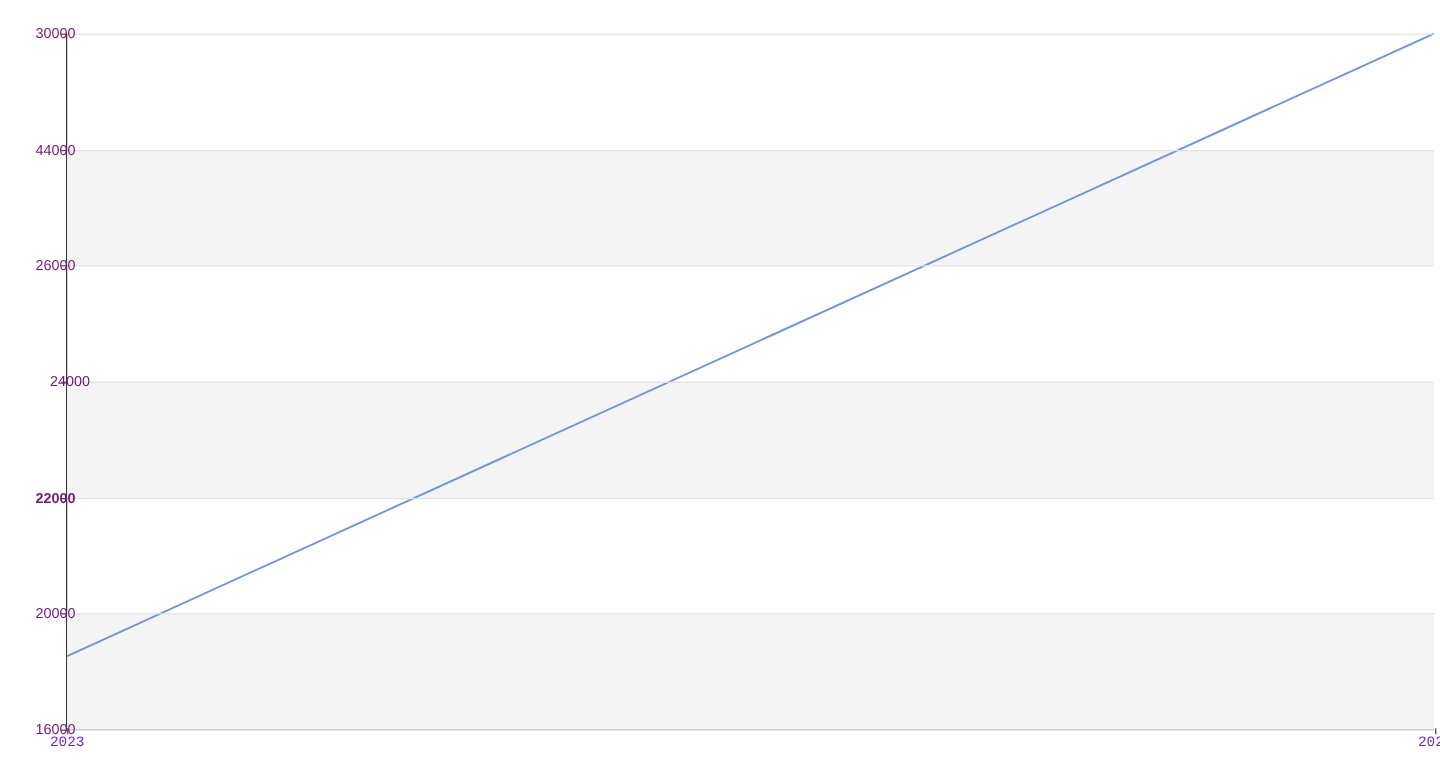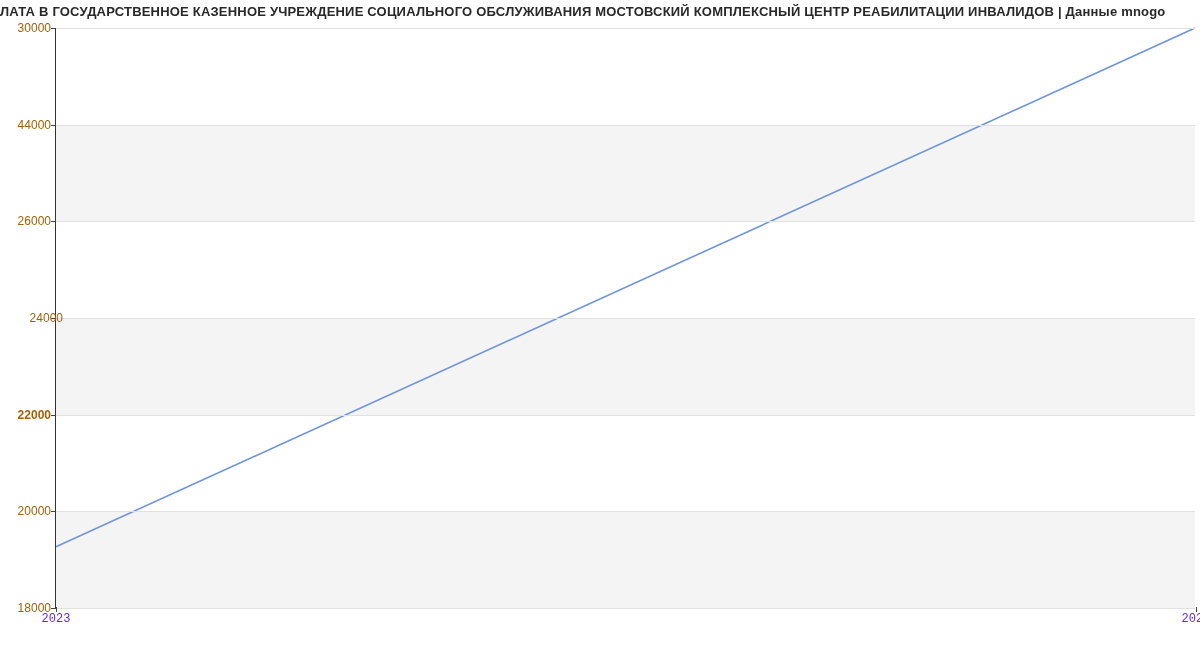--- a/index.html
+++ b/index.html
@@ -47,23 +47,23 @@
   }
   .gridline {
     position: absolute;
     left: 0;
     width: 100%;
     height: 1px;
     background: #e1e1e1;
   }
   .y-tick {
     position: absolute;
-    left: 0;
+    left: 12px;
     font-size: 12px;
-    color: #a16207;
+    color: #701a75;
     transform: translate(-115%, -50%);
     white-space: nowrap;
   }
   .x-tick {
     position: absolute;
     font-size: 12px;
     color: #6d28d9;
     transform: translate(-50%, 4px);
     white-space: nowrap;
     font-family: Liberation Mono, monospace;
@@ -88,32 +88,31 @@
     top: 0;
     width: 100%;
     height: 100%;
     overflow: visible;
   }
 </style>
 </head>
 <body>
 
 <div class="chart-wrap">
-  <div class="title">ЛАТА В ГОСУДАРСТВЕННОЕ КАЗЕННОЕ УЧРЕЖДЕНИЕ СОЦИАЛЬНОГО ОБСЛУЖИВАНИЯ МОСТОВСКИЙ КОМПЛЕКСНЫЙ ЦЕНТР РЕАБИЛИТАЦИИ ИНВАЛИДОВ | Данные mnogo</div>
 
   <div class="plot" id="plot">
       <div class="band" style="top: 96.6667px; height: 96.6667px;"></div>
       <div class="band" style="top: 290px; height: 96.6667px;"></div>
       <div class="band" style="top: 483.333px; height: 96.6667px;"></div>
     <svg class="line-layer" id="line-layer" preserveAspectRatio="none" viewBox="0 0 1140 580">
         <polyline points="0,519.5833333333334 1140,0" fill="none" stroke="#6f94d8" stroke-width="1.6"></polyline>
       </svg>
   <div class="gridline" style="top: 580px;"></div>
       <div class="tick-mark-y" style="top: 580px;"></div>
-      <div class="y-tick" style="top: 580px;">18000</div>
+      <div class="y-tick" style="top: 580px;">16000</div>
       <div class="gridline" style="top: 483.333px;"></div>
       <div class="tick-mark-y" style="top: 483.333px;"></div>
       <div class="y-tick" style="top: 483.333px; text-align: right;">20000</div>
       <div class="gridline" style="top: 386.667px;"></div>
       <div class="tick-mark-y" style="top: 386.667px;"></div>
       <div class="y-tick" style="top: 386.667px; font-weight: bold;">22000</div>
       <div class="gridline" style="top: 290px;"></div>
       <div class="tick-mark-y" style="top: 290px;"></div>
       <div class="y-tick" style="top: 290px; margin-left: 12px;">24000</div>
       <div class="gridline" style="top: 193.333px;"></div>

